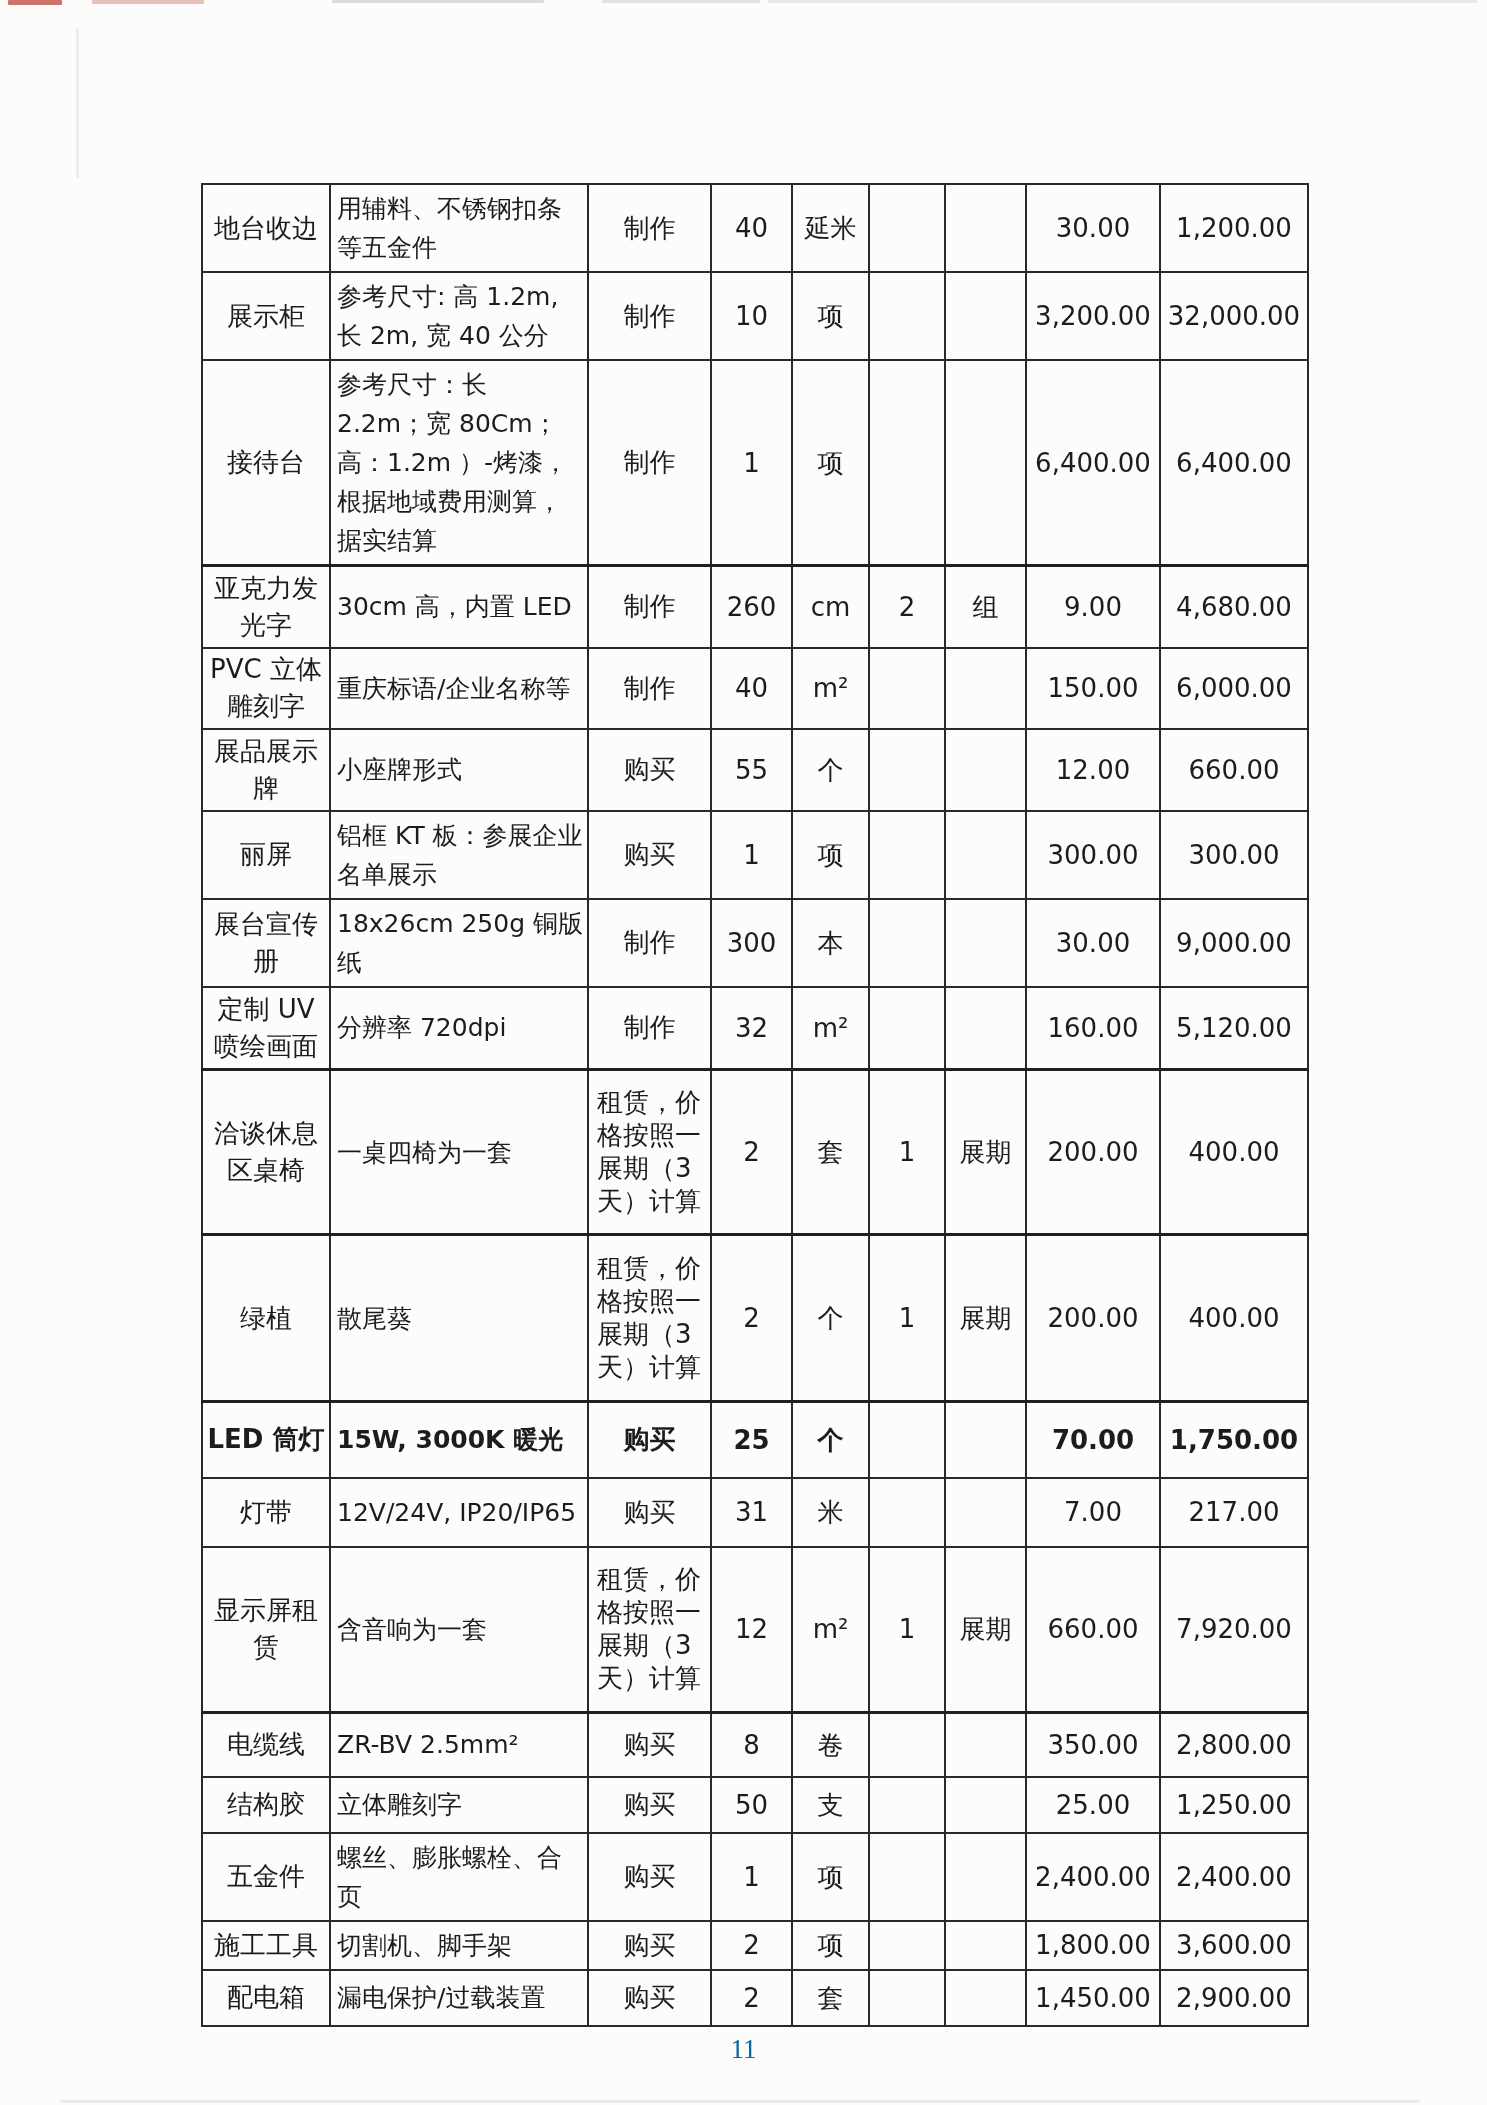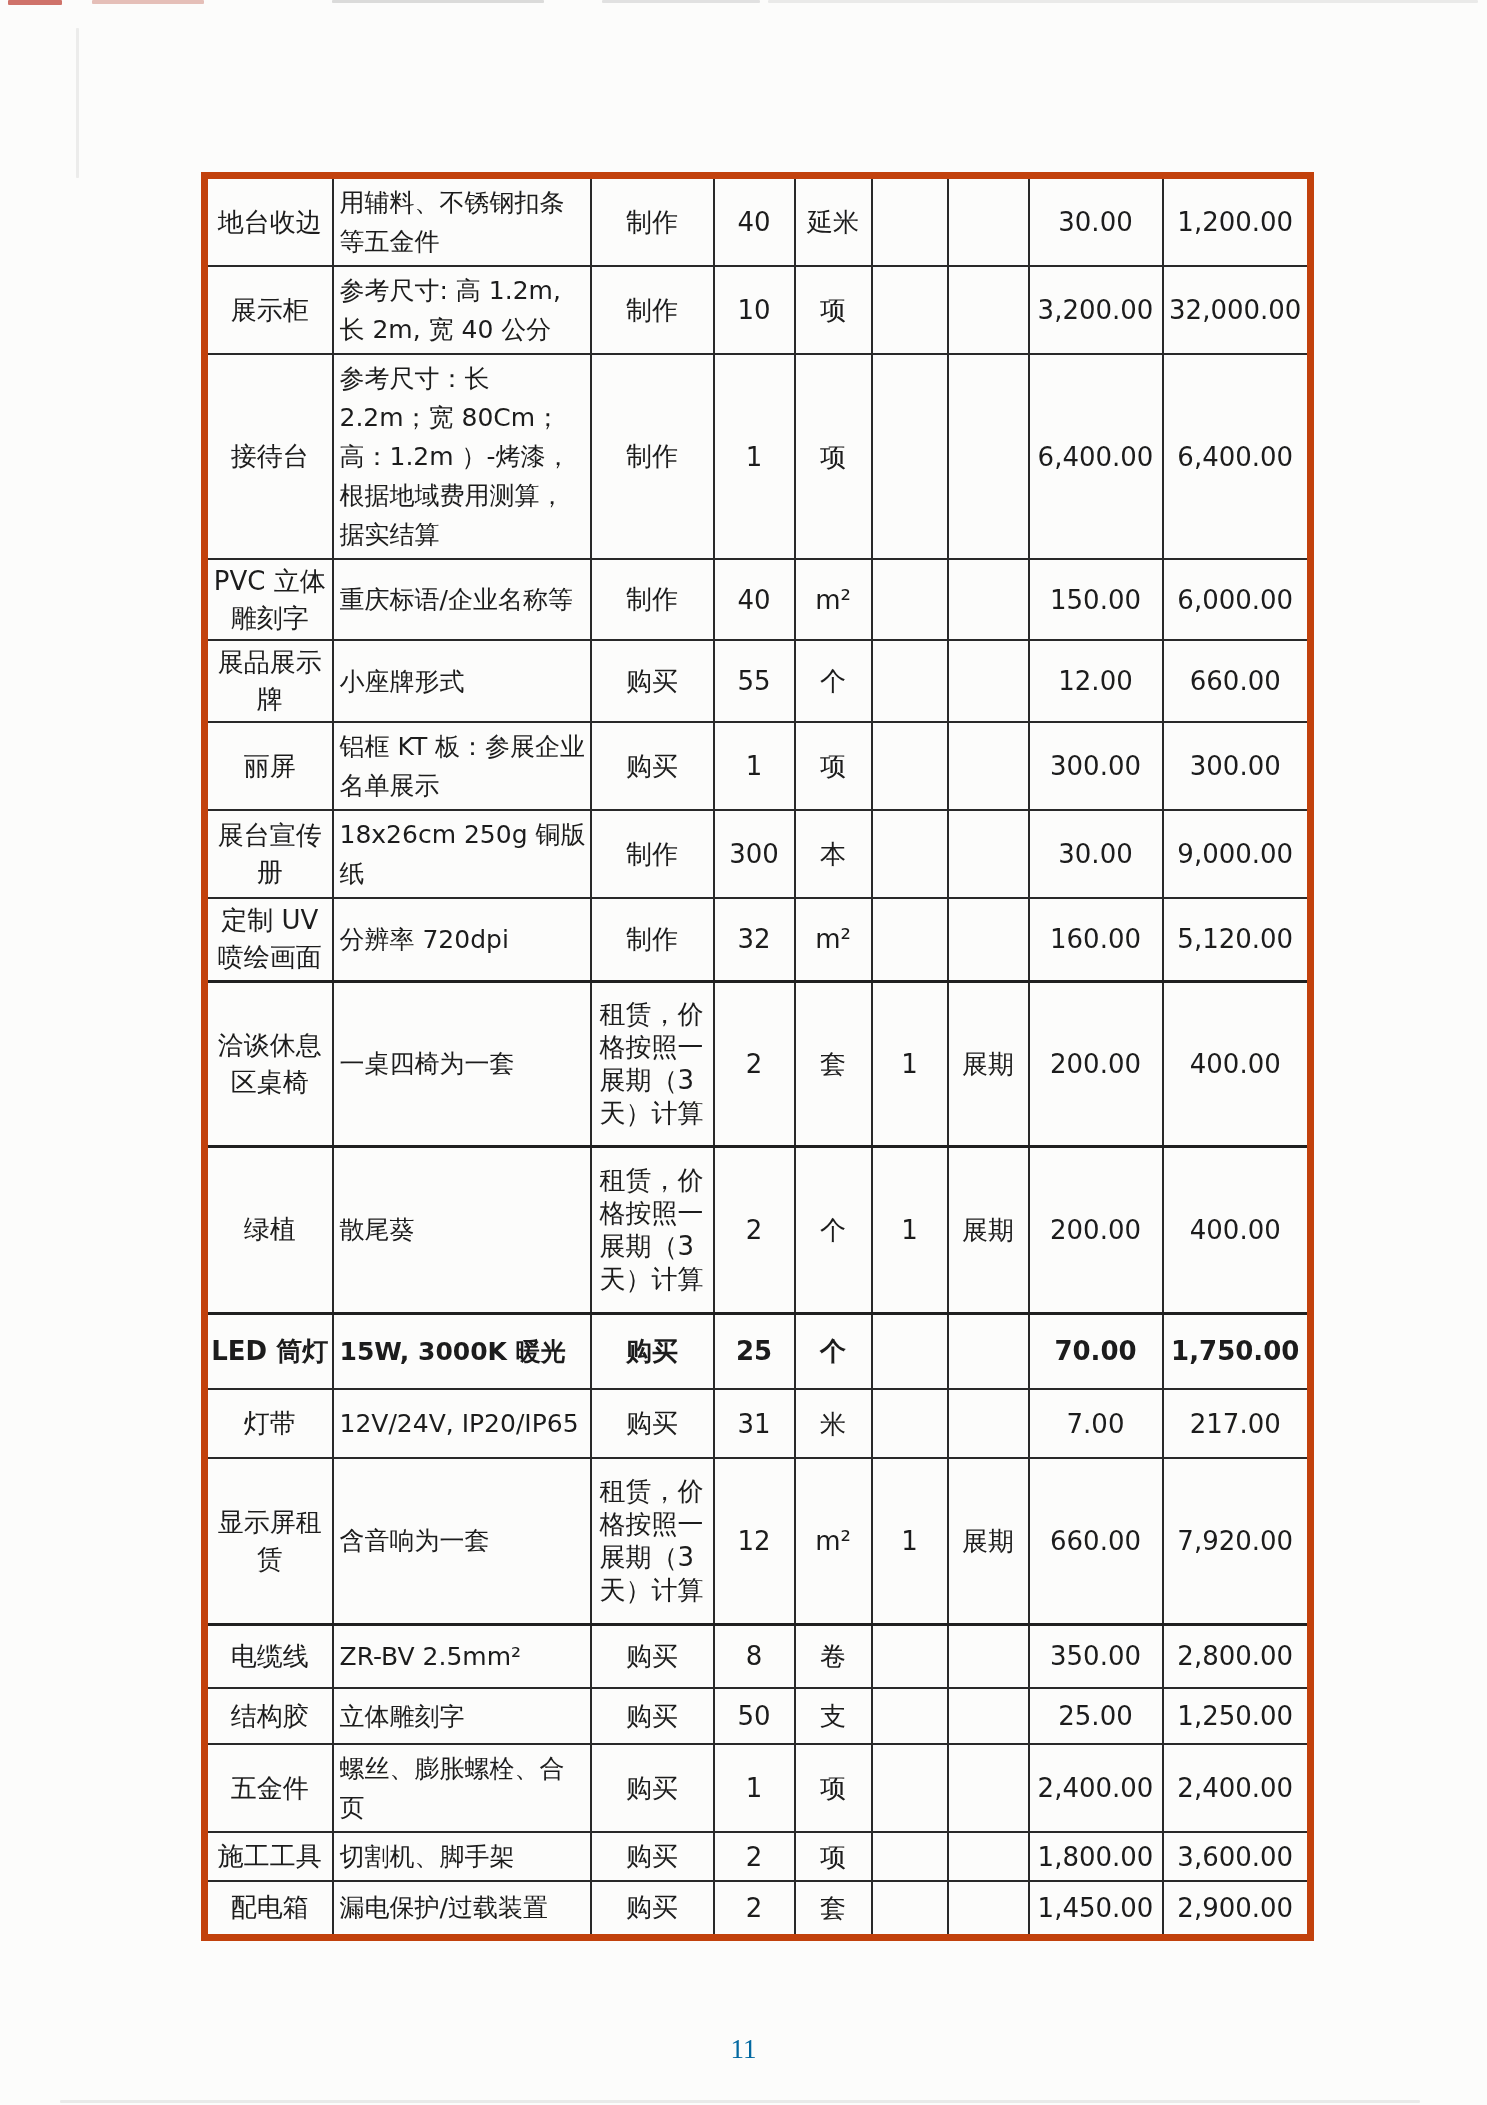--- a/index.html
+++ b/index.html
@@ -15,25 +15,25 @@
   .artifact{position:absolute;border-radius:1px;}
   .a-red1{left:8px;top:0;width:54px;height:5px;background:#c0453a;opacity:.75;}
   .a-red2{left:92px;top:0;width:112px;height:4px;background:#d18c82;opacity:.55;}
   .a-gray1{left:332px;top:0;width:212px;height:3px;background:#b9b9b9;opacity:.5;}
   .a-gray2{left:602px;top:0;width:158px;height:3px;background:#c2c2c2;opacity:.45;}
   .a-gray3{left:768px;top:0;width:710px;height:3px;background:#cfcfcf;opacity:.4;}
   .a-left{left:76px;top:28px;width:3px;height:150px;background:#bdbdbd;opacity:.25;}
   .a-bottom{left:60px;top:2100px;width:1360px;height:3px;background:#c9c9c9;opacity:.35;}
 
   table.cost{
-    position:absolute;left:201px;top:172px;
+    position:absolute;left:201px;top:183px;
     width:1106px;
     border-collapse:collapse;
     table-layout:fixed;
-    border:7px solid #c2410c;
+    border:1px solid #c2410c;
     padding-left:23px;
   }
   td{
     border:2px solid #292929;
     font-size:26px;
     text-align:center;
     vertical-align:middle;
     padding:0;
     line-height:36px;
     overflow:hidden;
@@ -114,20 +114,31 @@
           <td class="item">接待台</td>
           <td class="desc">参考尺寸：长 2.2m；宽 80Cm；高：1.2m ）-烤漆，根据地域费用测算，据实结算</td>
           <td class="method">制作</td>
           <td class="qty">1</td>
           <td class="unit">项</td>
           <td class="qty2"></td>
           <td class="unit2"></td>
           <td class="price">6,400.00</td>
           <td class="total">6,400.00</td>
         </tr>
+        <tr class="thick-top" style="height: 82px;">
+          <td class="item">亚克力发光字</td>
+          <td class="desc">30cm 高，内置 LED</td>
+          <td class="method">制作</td>
+          <td class="qty">260</td>
+          <td class="unit">cm</td>
+          <td class="qty2">2</td>
+          <td class="unit2">组</td>
+          <td class="price">9.00</td>
+          <td class="total">4,680.00</td>
+        </tr>
         <tr style="height: 81px;">
           <td class="item">PVC 立体雕刻字</td>
           <td class="desc">重庆标语/企业名称等</td>
           <td class="method">制作</td>
           <td class="qty">40</td>
           <td class="unit">m²</td>
           <td class="qty2"></td>
           <td class="unit2"></td>
           <td class="price">150.00</td>
           <td class="total">6,000.00</td>

